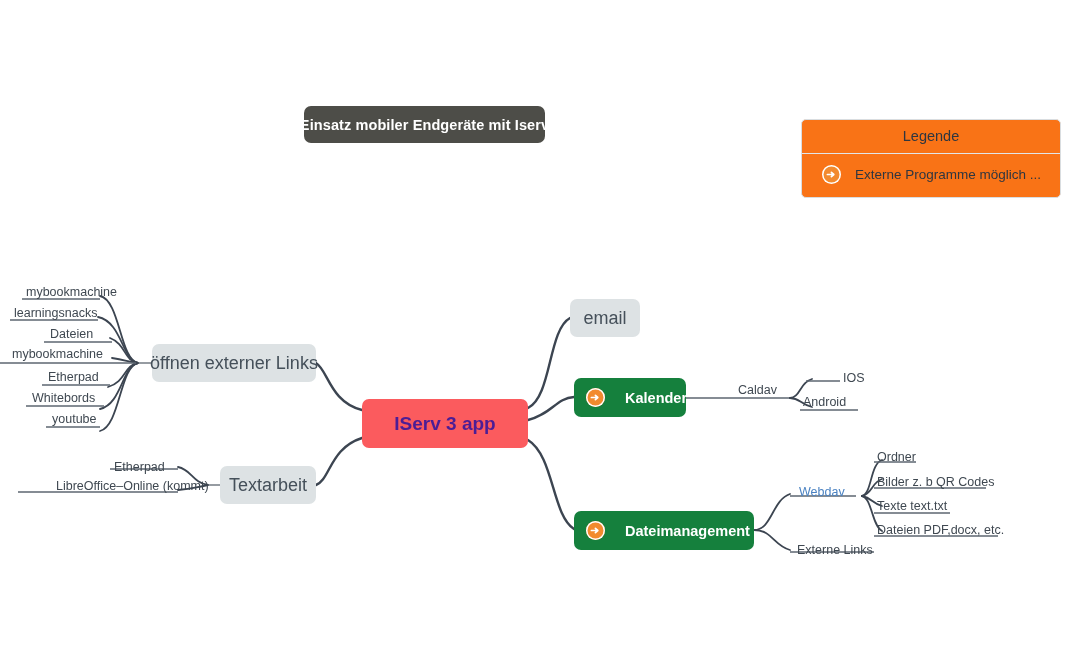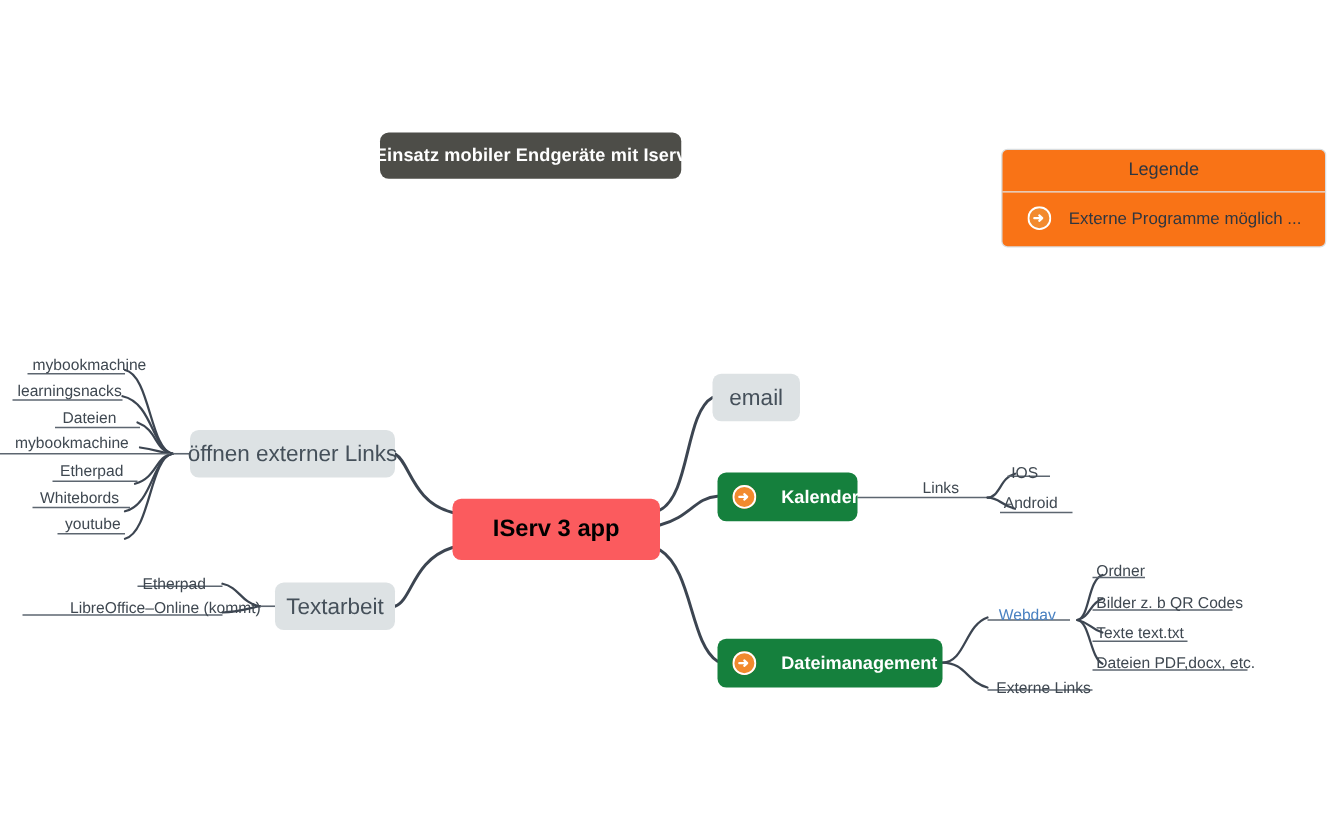--- a/index.html
+++ b/index.html
@@ -62,21 +62,21 @@
     background: #4d4d48;
     color: #ffffff;
     font-size: 14.5px;
     font-weight: bold;
     border-radius: 7px;
     letter-spacing: 0.1px;
   }
 
   .node-root {
     background: #fb5b5e;
-    color: #000000;
+    color: #4c1d95;
     font-size: 19px;
     font-weight: bold;
     border-radius: 7px;
   }
 
   .node-gray {
     background: #dde2e4;
     color: #45505a;
     font-size: 18px;
     border-radius: 7px;
@@ -250,22 +250,22 @@
   <div class="leaf" style="left:14px;  top:307px;">learningsnacks</div>
   <div class="leaf" style="left:50px;  top:328px;">Dateien</div>
   <div class="leaf" style="left:12px;  top:348px;">mybookmachine</div>
   <div class="leaf" style="left:48px;  top:371px;">Etherpad</div>
   <div class="leaf" style="left:32px;  top:392px;">Whitebords</div>
   <div class="leaf" style="left:52px;  top:413px;">youtube</div>
 
   <div class="leaf" style="left:114px; top:461px;">Etherpad</div>
   <div class="leaf" style="left:24px;  top:480px;margin-left:32px;">LibreOffice–Online (kommt)</div>
 
-  <div class="leaf" style="left:738px; top:384px;">Links</div>
-  <div class="leaf" style="left:809px; top:372px;">IOS</div>
+  <div class="leaf" style="left:738px; top:384px;">Caldav</div>
+  <div class="leaf" style="left:843px; top:372px;">IOS</div>
   <div class="leaf" style="left:803px; top:396px;">Android</div>
 
   <div class="leaf link" style="left:799px; top:486px;">Webdav</div>
   <div class="leaf" style="left:797px; top:544px;">Externe Links</div>
 
   <div class="leaf" style="left:877px; top:451px;">Ordner</div>
   <div class="leaf" style="left:877px; top:476px;">Bilder z. b QR Codes</div>
   <div class="leaf" style="left:877px; top:500px;">Texte text.txt</div>
   <div class="leaf" style="left:877px; top:524px;">Dateien PDF,docx, etc.</div>
 

